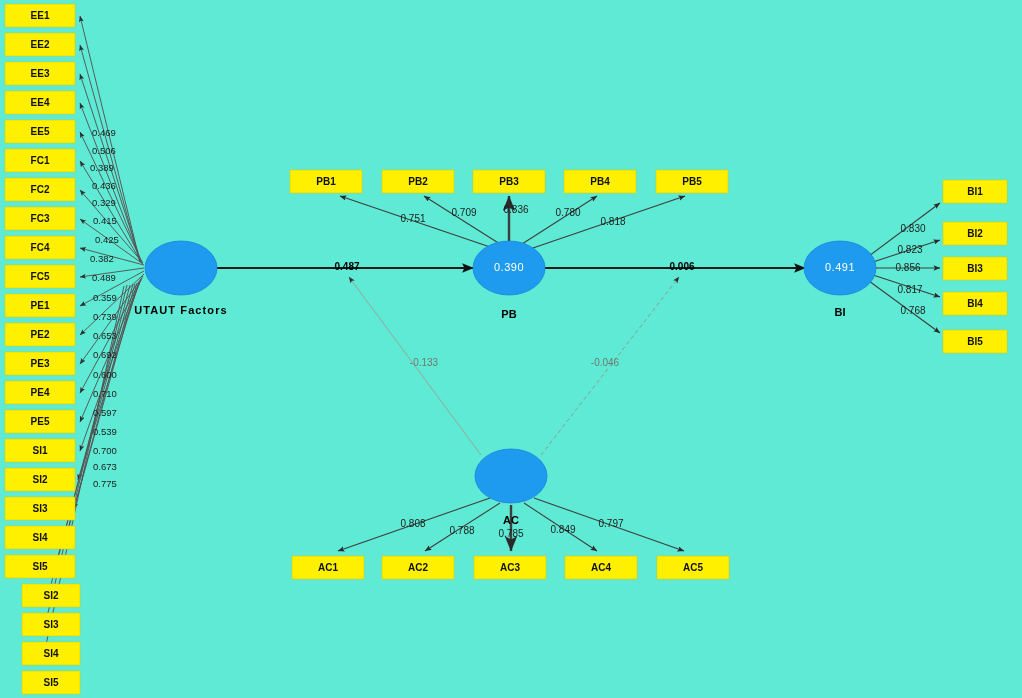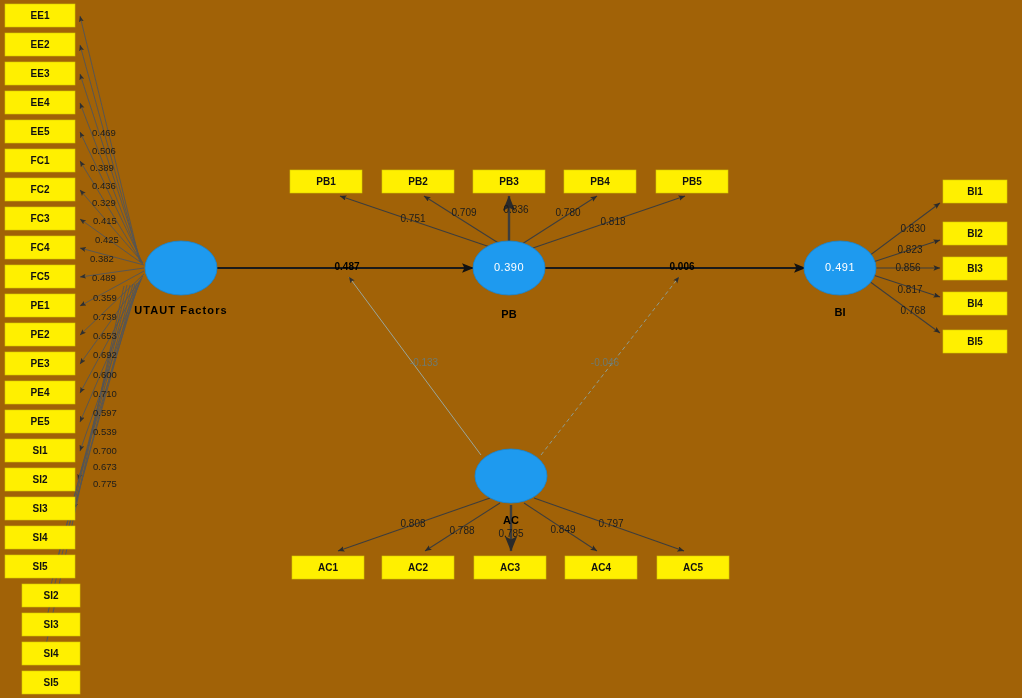--- a/index.html
+++ b/index.html
@@ -8,21 +8,21 @@
     padding: 0;
     background: #ffffff;
   }
   body {
     font-family: "Liberation Sans", sans-serif;
   }
   #canvas {
     position: relative;
     width: 1022px;
     height: 698px;
-    background: #a16207;
+    background: #5eead4;
     overflow: hidden;
   }
   #diagram-svg {
     position: absolute;
     left: 0;
     top: 0;
     width: 1022px;
     height: 698px;
   }
   .ind-box {

